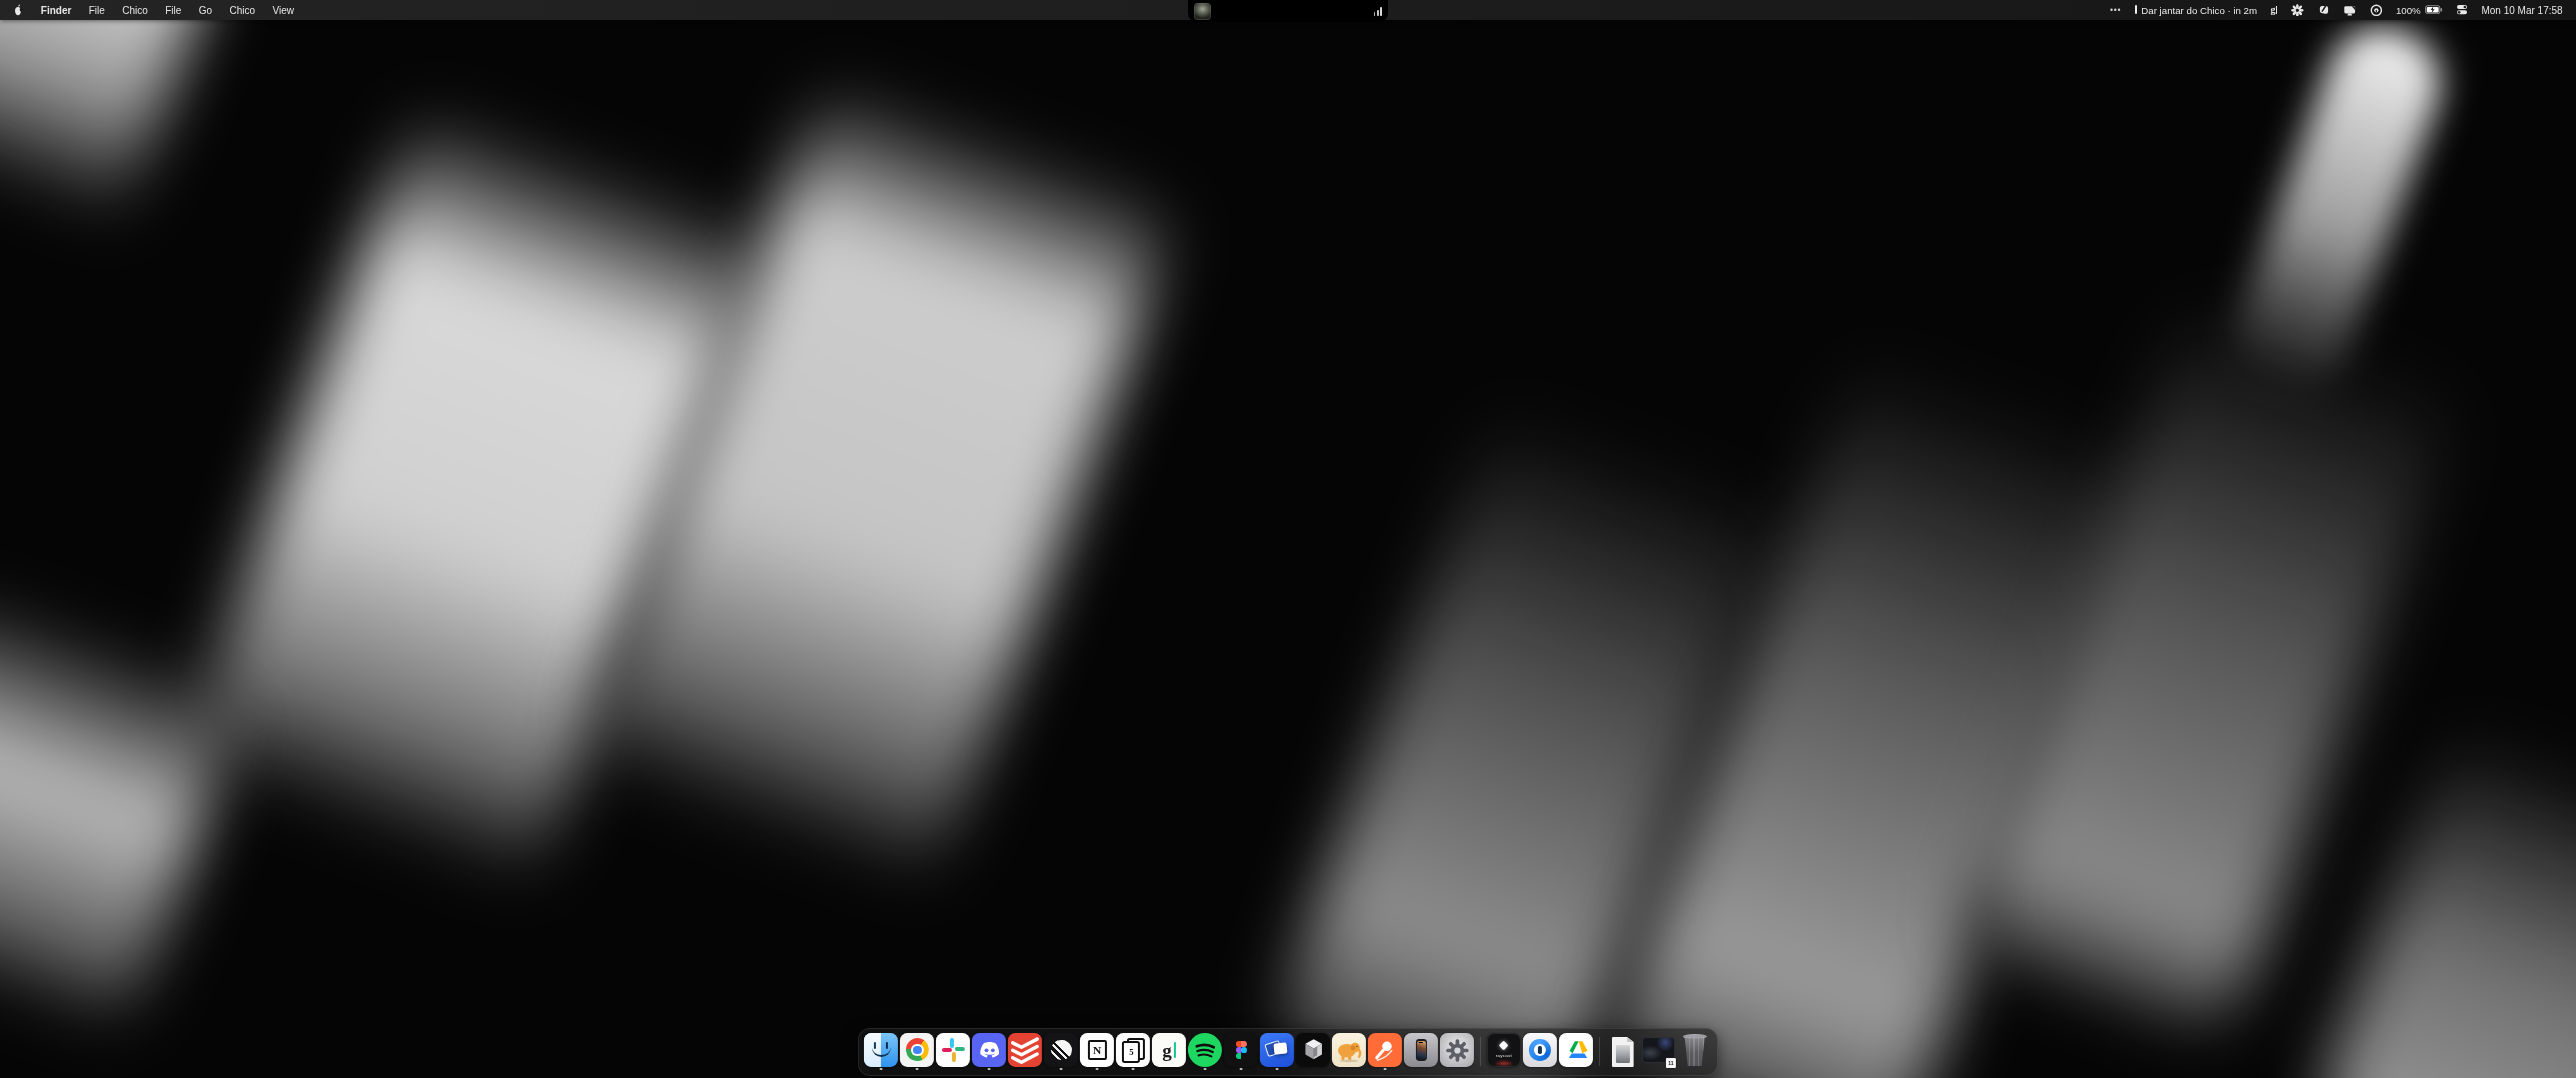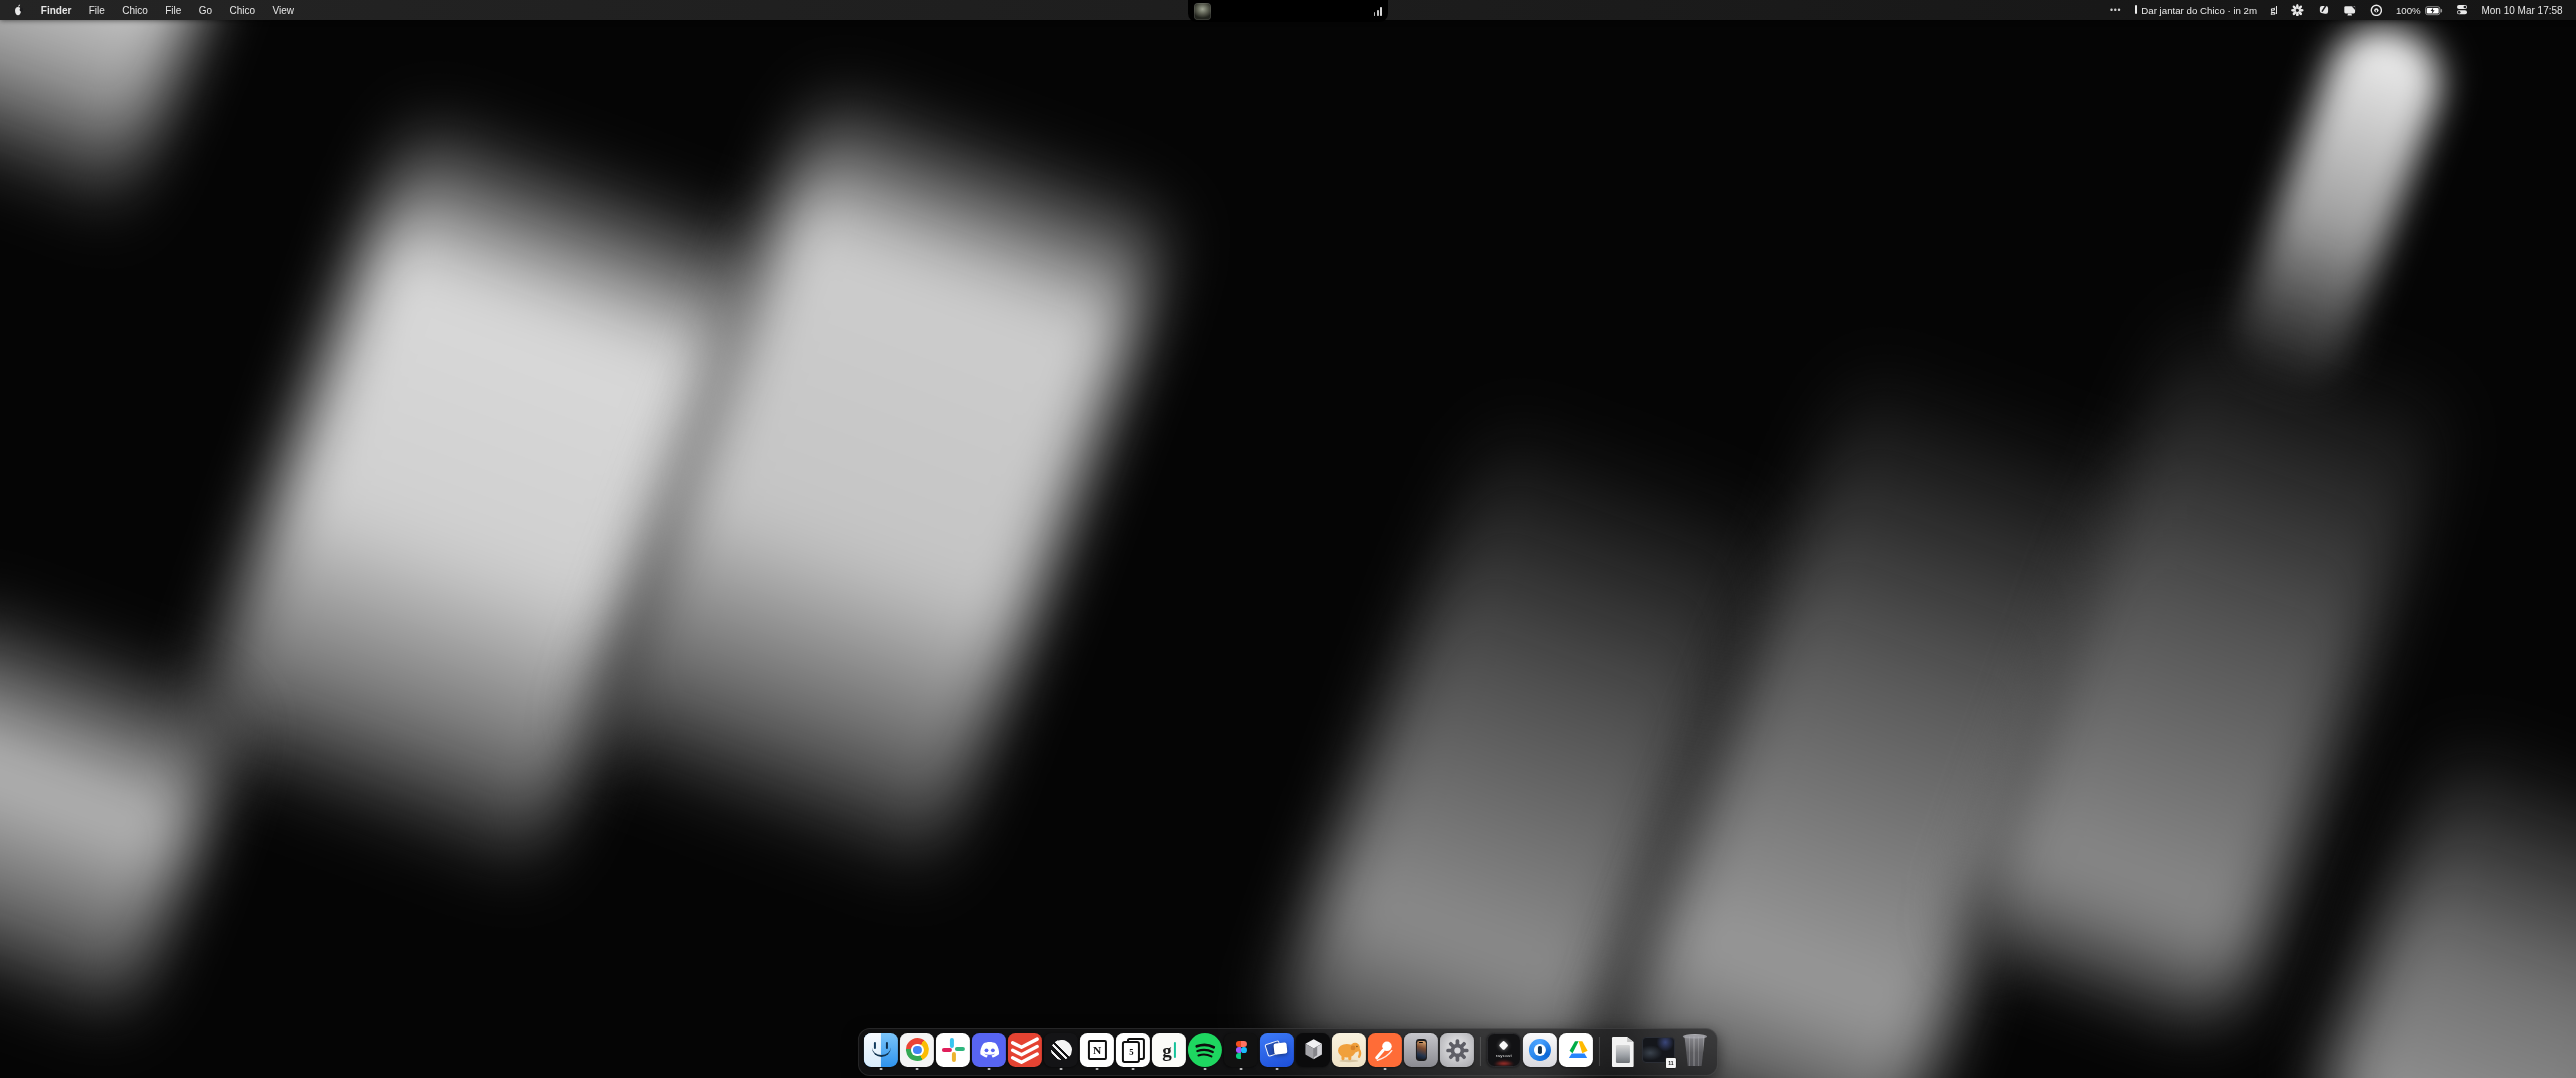--- a/index.html
+++ b/index.html
@@ -32,21 +32,21 @@
   .mi{white-space:nowrap;cursor:default;}
   .mi.bold{font-weight:700;}
   .apple{display:flex;align-items:center;}
   .mb-right{margin-left:auto;display:flex;align-items:center;gap:13.4px;}
   .dim{color:#cfcfcf;letter-spacing:0.7px;font-size:8.7px;}
   .event{display:flex;align-items:flex-start;gap:4.7px;font-size:9.7px;color:#ececec;}
   .evbar{width:2px;height:9.4px;border-radius:1.3px;background:#ededed;}
   .gram{display:flex;align-items:flex-end;gap:1px;}
   .gram .g{font-family:"Liberation Serif","DejaVu Serif",serif;font-weight:700;font-size:10px;line-height:1;}
   .gcur{width:1px;height:8px;background:#e6e6e6;margin-bottom:0.7px;}
-  .batt{display:flex;align-items:flex-end;gap:4px;font-size:9.7px;}
+  .batt{display:flex;align-items:flex-start;gap:4px;font-size:9.7px;}
   .clock{font-size:10px;white-space:nowrap;}
   .mb-icon{display:flex;align-items:center;}
 
   
   .notch{
     position:absolute;left:50%;top:0;transform:translateX(-50%);z-index:30;
     width:200px;height:22px;background:#000;border-radius:0 0 8.7px 8.7px;
     display:flex;align-items:center;justify-content:space-between;
     padding:0 6px;box-sizing:border-box;
   }

